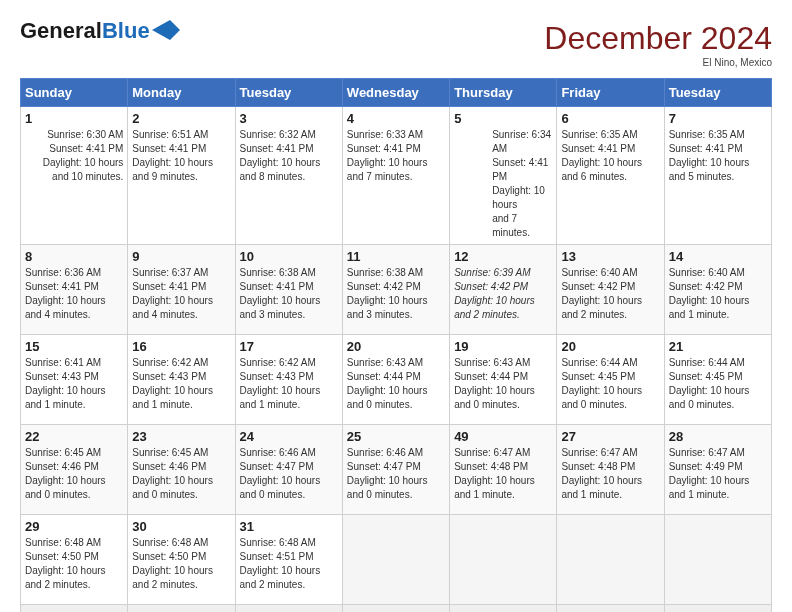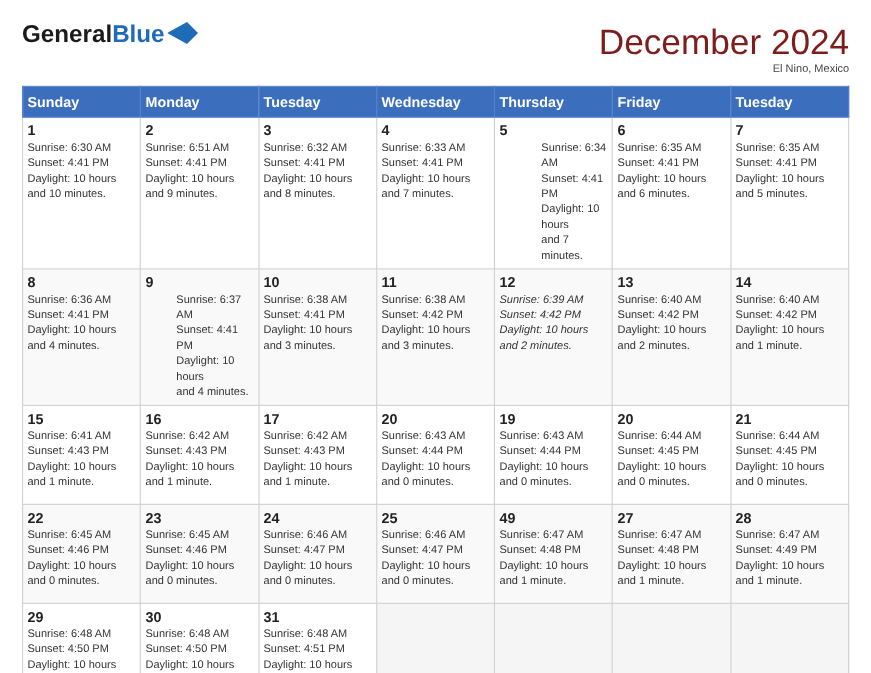--- a/index.html
+++ b/index.html
@@ -108,21 +108,21 @@
         <th>Wednesday</th>
         <th>Thursday</th>
         <th>Friday</th>
         <th>Tuesday</th>
       </tr>
   </thead>
   <tbody id="calendar-body">
   <tr>
         <td>
           <span class="day-num">1</span>
-          <div class="day-info" style="white-space: pre-line;">Sunrise: 6:30 AM
+          <div class="day-info" style="white-space: pre-line; text-align: right;">Sunrise: 6:30 AM
 Sunset: 4:41 PM
 Daylight: 10 hours
 and 10 minutes.</div>
         </td>
         <td>
           <span class="day-num">2</span>
           <div class="day-info" style="white-space: pre-line;">Sunrise: 6:51 AM
 Sunset: 4:41 PM
 Daylight: 10 hours
 and 9 minutes.</div>
@@ -166,21 +166,21 @@
       <tr>
         <td>
           <span class="day-num">8</span>
           <div class="day-info" style="white-space: pre-line;">Sunrise: 6:36 AM
 Sunset: 4:41 PM
 Daylight: 10 hours
 and 4 minutes.</div>
         </td>
         <td>
           <span class="day-num">9</span>
-          <div class="day-info" style="white-space: pre-line; margin-left: 28px;">Sunrise: 6:37 AM
+          <div class="day-info" style="white-space: pre-line;">Sunrise: 6:37 AM
 Sunset: 4:41 PM
 Daylight: 10 hours
 and 4 minutes.</div>
         </td>
         <td>
           <span class="day-num">10</span>
           <div class="day-info" style="white-space: pre-line;">Sunrise: 6:38 AM
 Sunset: 4:41 PM
 Daylight: 10 hours
 and 3 minutes.</div>

